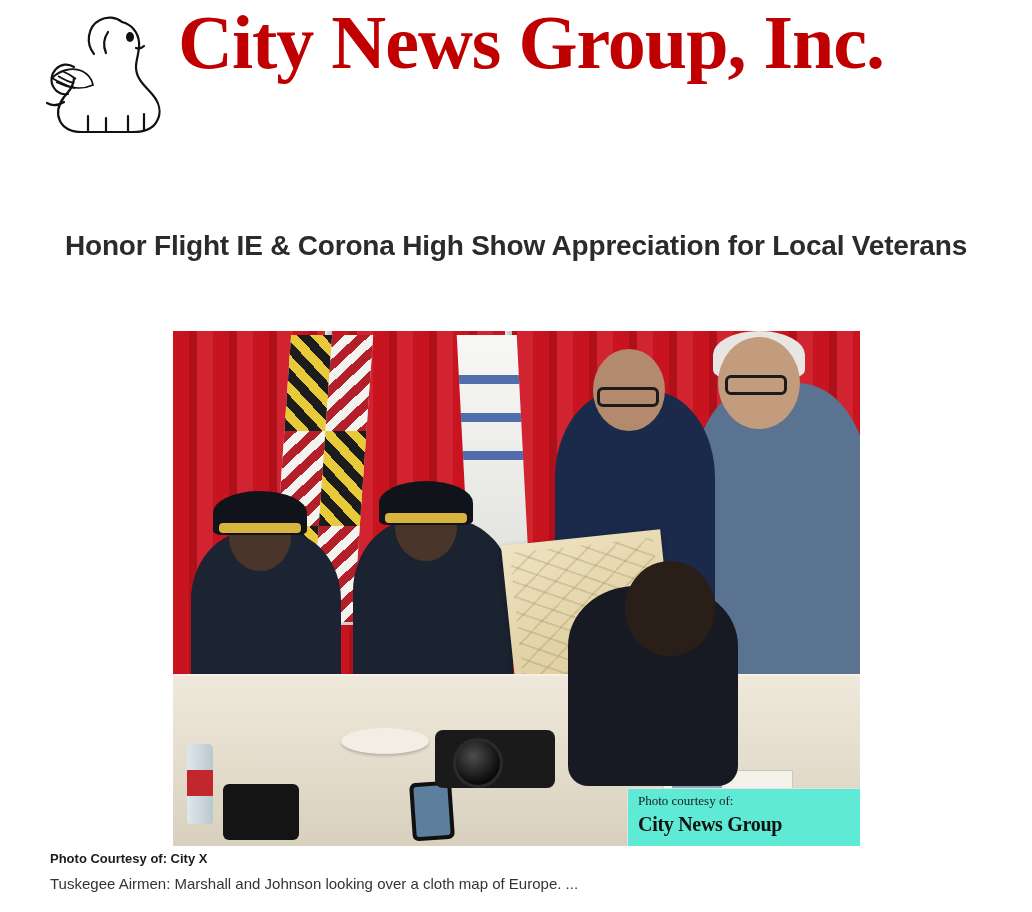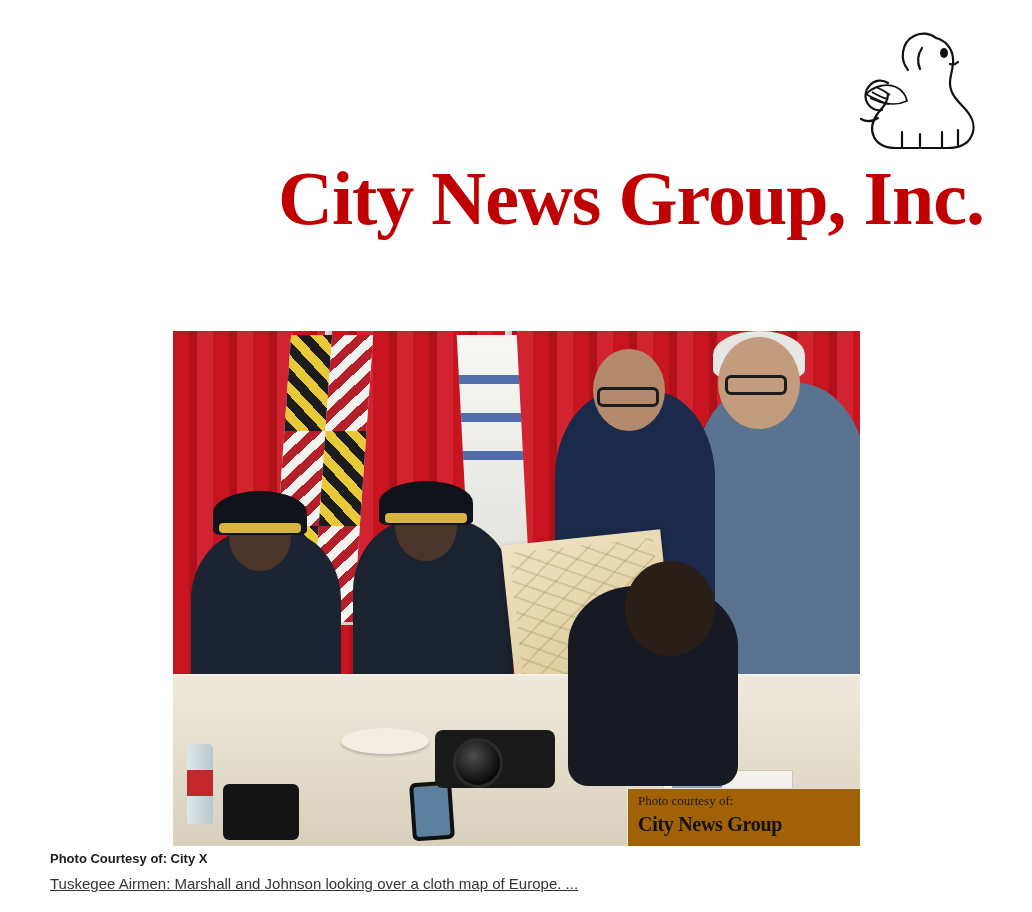--- a/index.html
+++ b/index.html
@@ -23,26 +23,25 @@
 
   
   .masthead {
     position: relative;
     width: 1032px;
     height: 185px;
   }
   .logo-wrap {
     position: absolute;
     left: 44px;
-    top: 20px;
+    top: 4px;
     width: 940px;
     height: 150px;
     display: flex;
-    align-items: flex-end;
-    flex-direction: column;
+    align-items: flex-start;
   }
   .logo-dog {
     width: 126px;
     height: 140px;
     flex: 0 0 126px;
     position: relative;
   }
   .logo-title {
     font-family: "Liberation Serif", serif;
     font-weight: bold;
@@ -232,21 +231,21 @@
     position: absolute; left: 490px; bottom: 18px; width: 128px; height: 56px;
     background: #f3f1ea; border: 1px solid #cbc7bb;
   }
   .papers-img { position:absolute; left:8px; top:6px; width:50px; height:30px; background:#8fa6bd; }
 
   
   .watermark {
     position: absolute;
     right: 0; bottom: 0;
     width: 233px; height: 58px;
-    background: #a16207;
+    background: #5eead4;
     border-left: 1px solid #e2e2e2;
     border-top: 1px solid #e2e2e2;
     padding: 4px 8px 0 10px;
     box-sizing: border-box;
   }
   .wm-line1 {
     font-family: "Liberation Serif", serif;
     font-size: 13px;
     color: #1a1a1a;
     line-height: 16px;
@@ -270,21 +269,20 @@
     color: #1b1b1b;
   }
   .caption-text {
     position: absolute;
     left: 50px;
     top: 874px;
     width: 930px;
     font-size: 15px;
     line-height: 20px;
     color: #333333;
-    text-decoration: underline;
   }
 </style>
 </head>
 <body>
 
 <div class="page">
 
   <div class="masthead">
     <div class="logo-wrap">
       <div class="logo-dog">
@@ -302,20 +300,21 @@
           <g fill="none" stroke="#111111" stroke-width="1.8">
             <path d="M8 74c8-8 20-11 30-7 6 3 10 8 11 14-9 4-20 4-29-1-5-2-9-4-12-6z"></path>
             <path d="M14 72c5 3 10 6 16 7M12 78c6 3 12 5 19 6M18 67c5 2 10 5 14 8"></path>
           </g>
         </svg>
       </div>
       <div class="logo-title">City News Group, Inc.</div>
     </div>
   </div>
 
+  <h1 class="headline">Honor Flight IE &amp; Corona High Show Appreciation for Local Veterans</h1>
 
   <div class="photo-frame">
     <div class="photo">
       <div class="backdrop"></div>
       <div class="floor"></div>
       <div class="floor-line"></div>
 
       <div class="pole" style="left:152px; top:0; height:300px;"></div>
       <div class="flag-md">
         <div class="q md-black" style="left:0; top:0;"></div>

